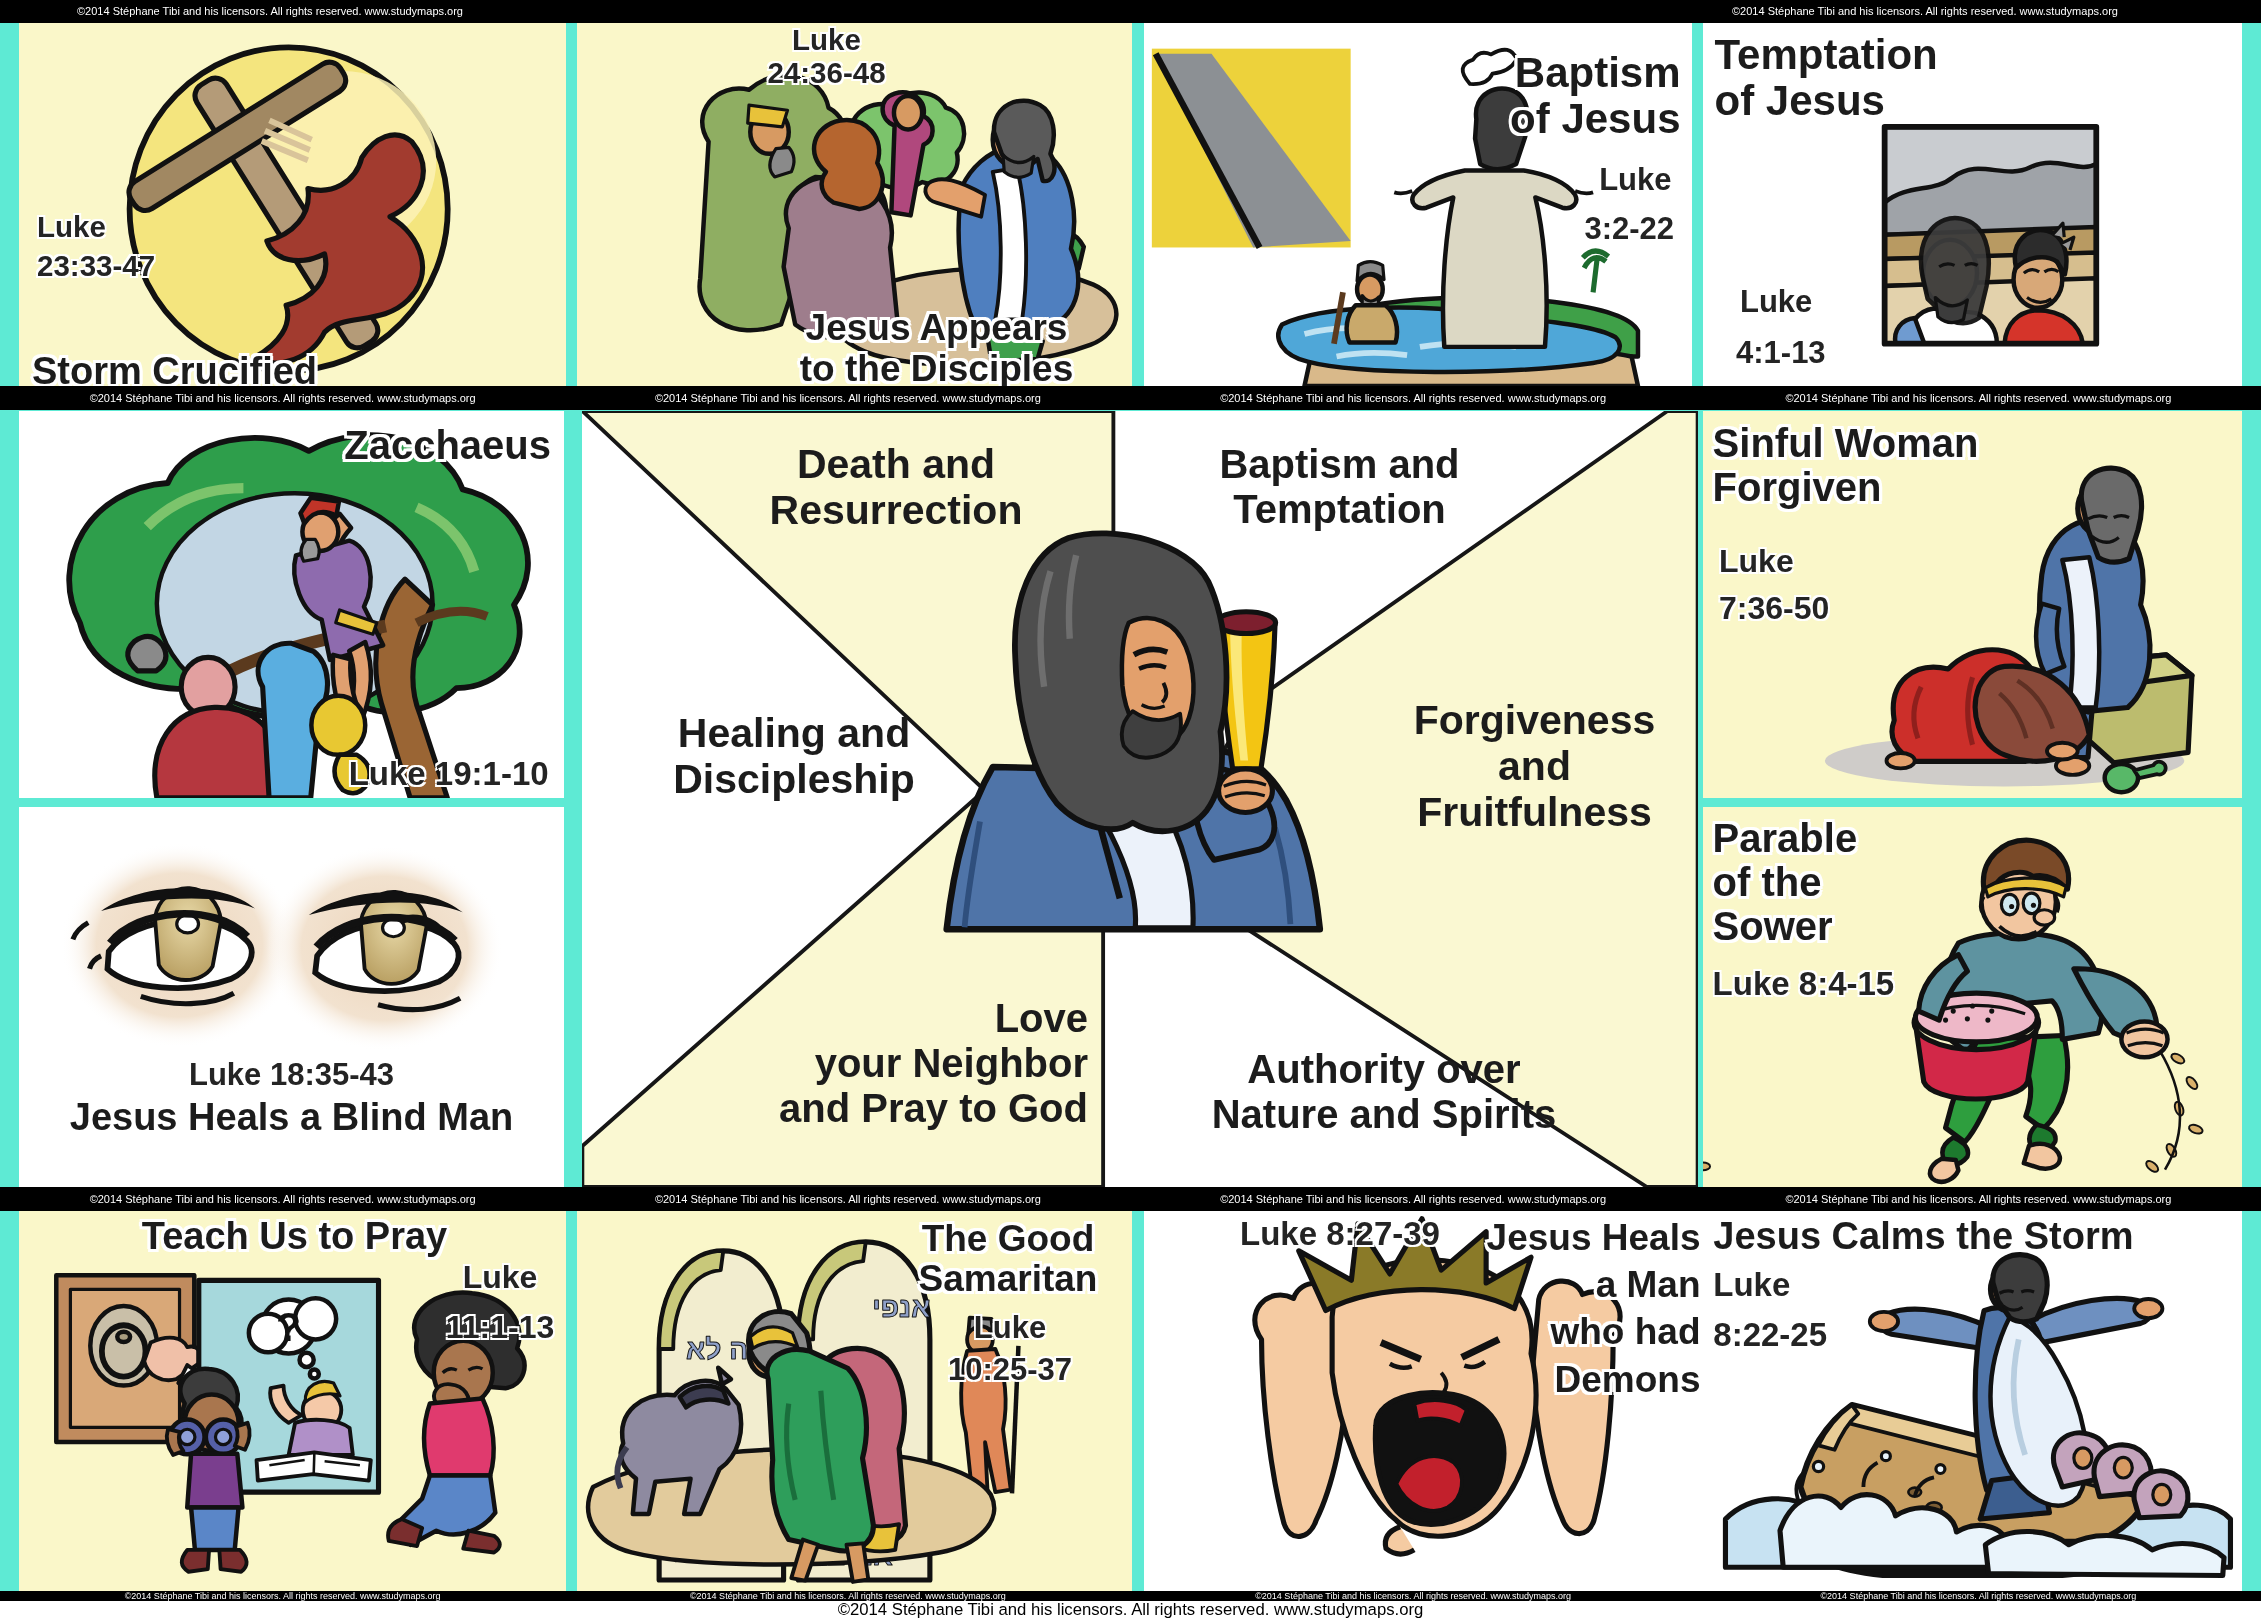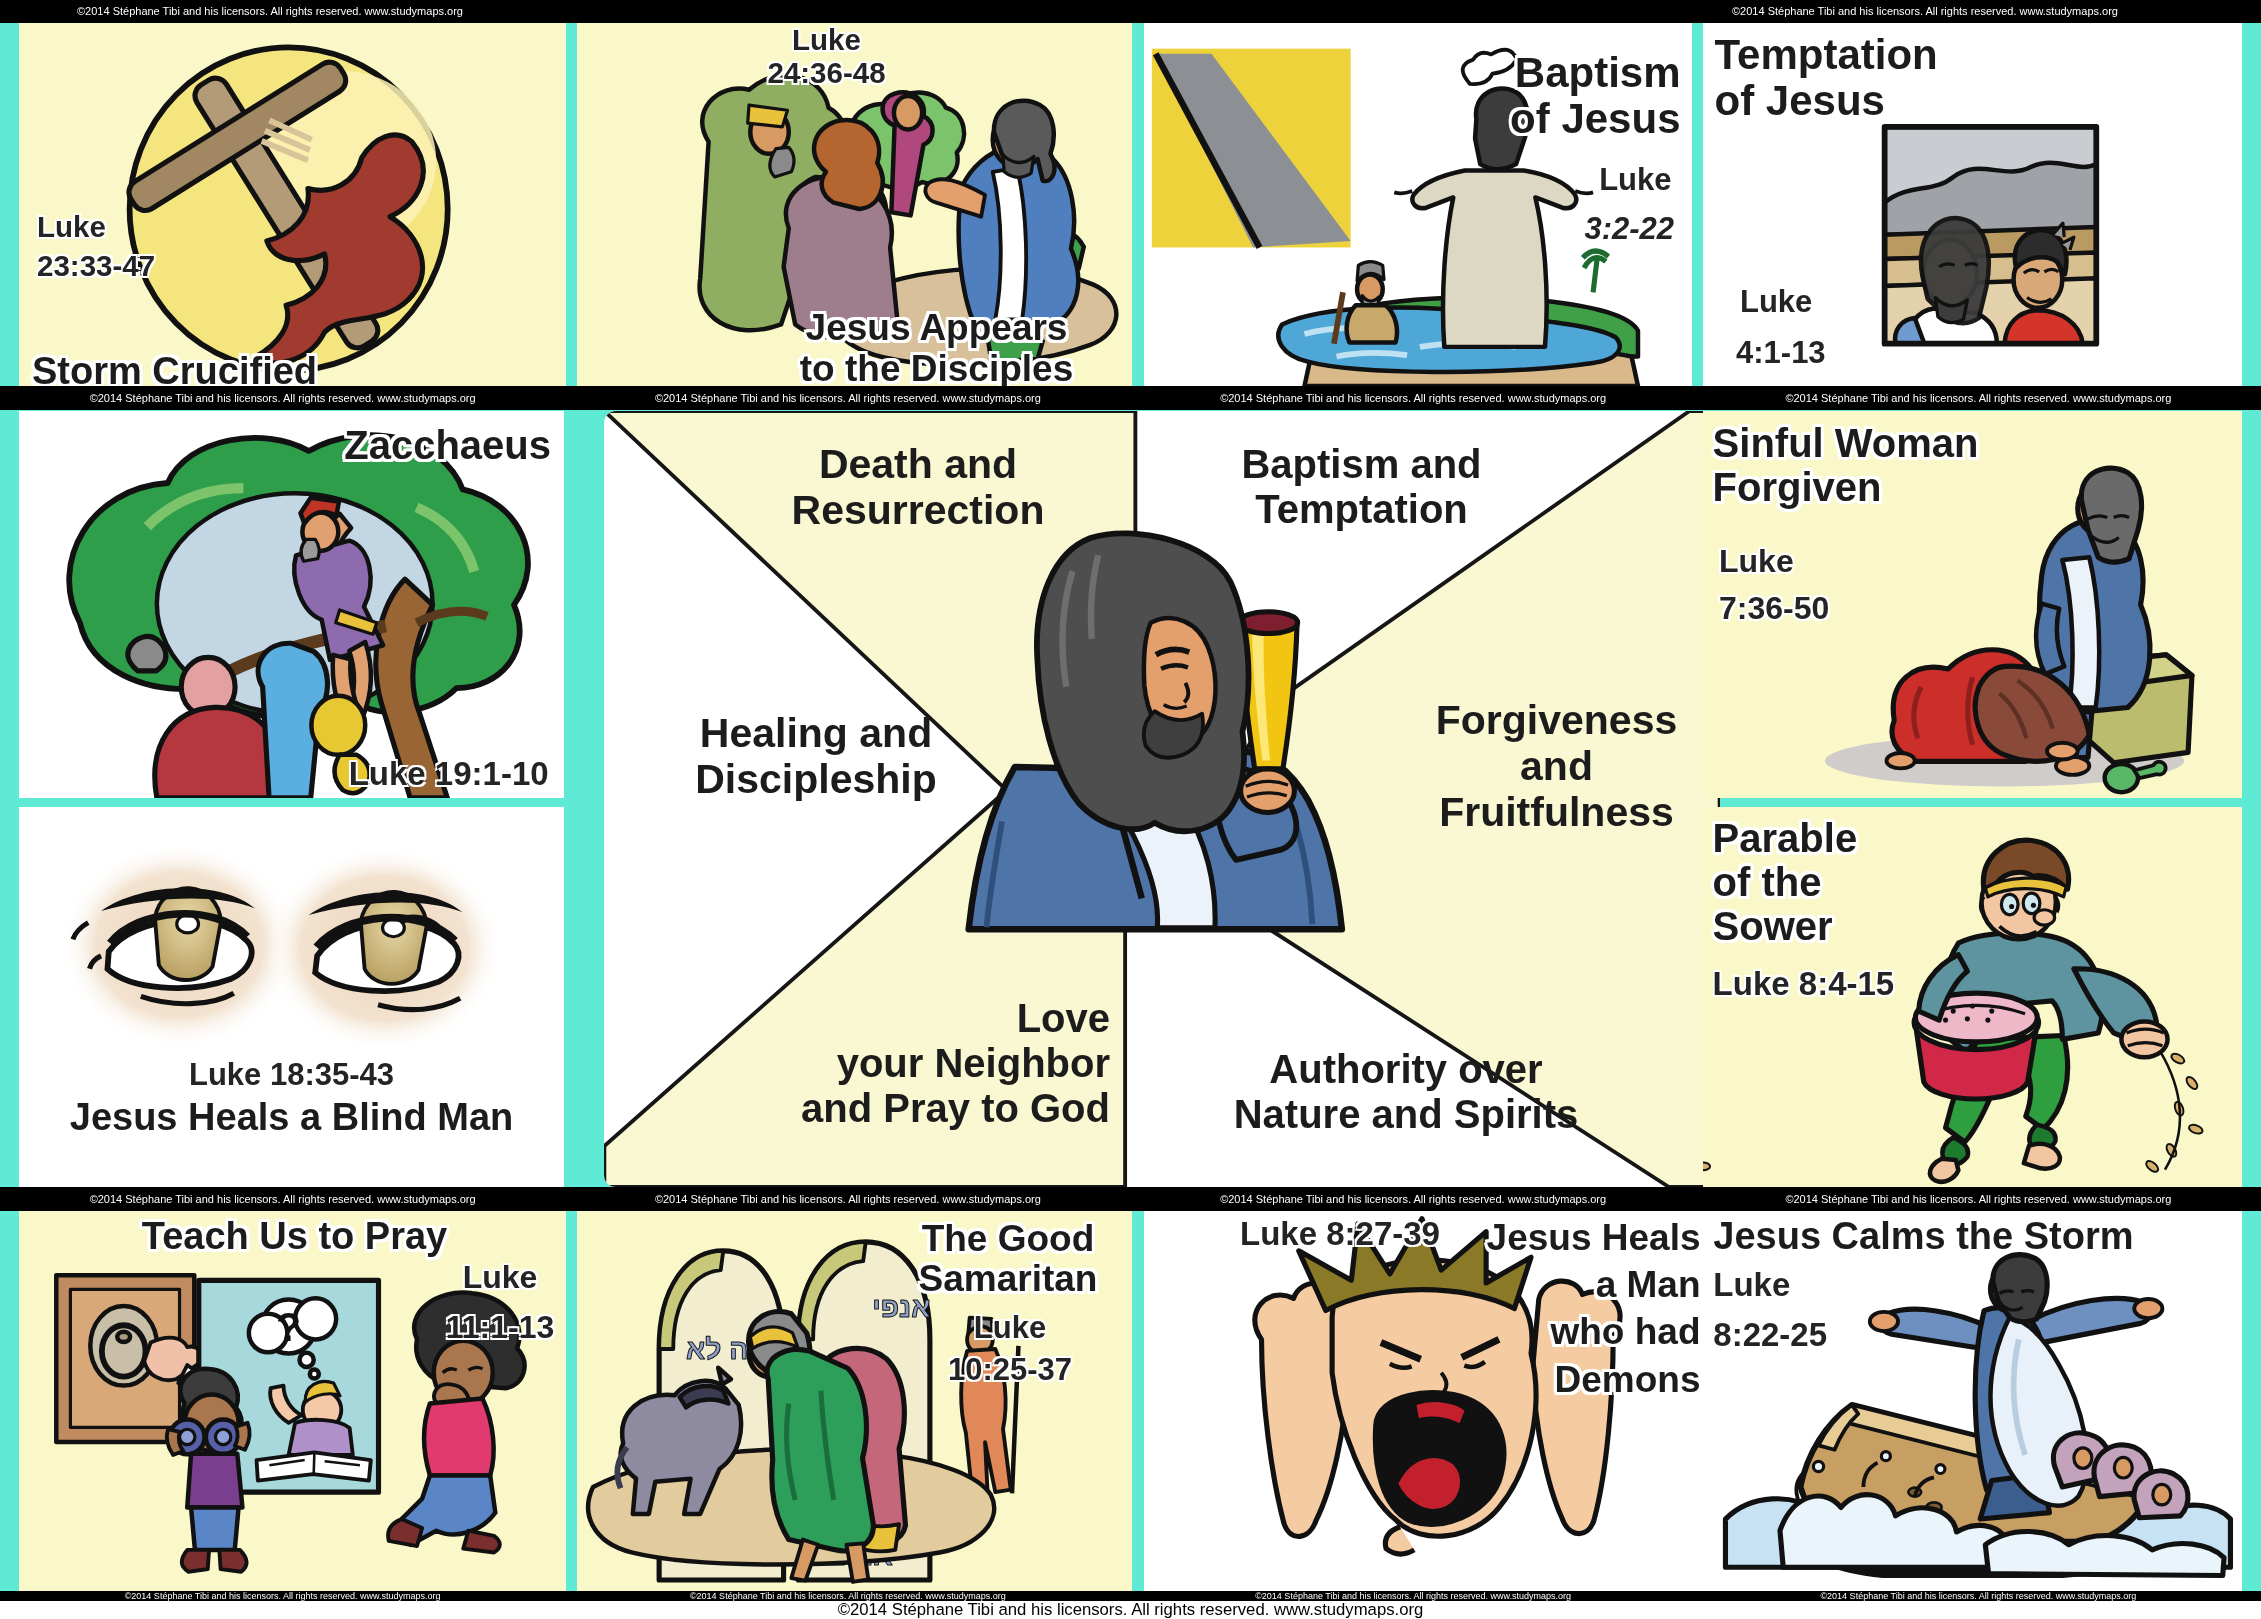--- a/index.html
+++ b/index.html
@@ -138,21 +138,21 @@
           <path d="M500,230 C460,238 432,252 420,268 C414,280 424,292 440,288 L482,272 C470,330 462,420 468,505 L625,505 C632,420 624,330 610,272 L652,288 C668,292 678,280 672,268 C660,250 630,236 592,230 Z" fill="#dcd8c4"></path>
           <path d="M418,262 q-16,6 -28,2 M672,262 q16,6 28,2" stroke="#111" stroke-width="6" fill="none"></path>
         </g>
       </g>
     </svg>
     <div class="abs ttl t66 rgt" style="right:11.5px;top:27px;width:359px;">
       <span style="display:block">Baptism</span>
       <span style="display:block">of Jesus</span>
     </div>
     <div class="abs ref t48 rgt" style="right:20.5px;top:140px;width:192px;">Luke</div>
-    <div class="abs ref t48 rgt" style="right:18px;top:189px;width:192px;font-style:italic;">3:2-22</div>
+    <div class="abs ref t48 rgt" style="right:18px;top:189px;width:192px;">3:2-22</div>
   </div>
 
   <div class="panel white" style="left:1703px;top:23px;width:539px;height:363px;">
     <svg viewBox="0 0 840 566" width="539" height="363">
       <g stroke="#111" stroke-width="7" stroke-linejoin="round">
         <rect x="283" y="162" width="330" height="338" fill="#c9ccd0"></rect>
         <path d="M283,280 C320,250 360,265 390,240 C430,210 470,245 510,225 C550,205 585,235 613,220 L613,330 L283,330 Z" fill="#9fa3a8"></path>
         <path d="M283,330 L613,318 L613,360 L283,368 Z" fill="#b89a62"></path>
         <path d="M283,368 L613,358 L613,400 L283,410 Z" fill="#d6be8e"></path>
         <path d="M283,410 L613,398 L613,500 L283,500 Z" fill="#e3d2ac"></path>
@@ -246,21 +246,21 @@
         <ellipse cx="584" cy="188" rx="17" ry="14" fill="#ffffff" stroke="#111" stroke-width="5"></ellipse>
         <path d="M464,218 C508,164 628,154 680,208 M595,176 q40,-10 66,20" stroke="#111" stroke-width="12" fill="none"></path>
         <path d="M452,168 C515,124 636,118 692,164 C635,140 530,146 452,168 Z" fill="#111"></path>
         <path d="M560,308 C610,322 655,316 688,298" stroke="#111" stroke-width="8" fill="none"></path>
       </g>
     </svg>
     <div class="abs ref t48 ctr" style="left:0;right:0;top:251px;">Luke 18:35-43</div>
     <div class="abs ttl t60 ctr" style="left:0;right:0;top:290px;">Jesus Heals a Blind Man</div>
   </div>
 
-  <div class="panel white" style="left:604px;top:411px;width:1116px;height:776px;border-radius:12px;">
+  <div class="panel white" style="left:582px;top:411px;width:1116px;height:776px;">
     <svg viewBox="0 0 1739 1210" width="1116" height="776">
       <g stroke="#161616" stroke-width="6" stroke-linejoin="round">
         <path d="M0,0 L828,0 L828,575 L700,660 Z" fill="#faf8d2"></path>
         <path d="M1692,0 L1739,0 L1739,1210 L1660,1210 L885,710 L1050,450 Z" fill="#faf8d2"></path>
         <path d="M0,1146 L640,580 L812,795 L812,1210 L0,1210 Z" fill="#faf8d2"></path>
       </g>
       <g stroke="#111" stroke-linejoin="round">
         <path d="M640,555 C605,615 580,700 568,808 L1150,808 C1142,730 1125,658 1098,608 C1060,542 1008,518 958,538 L855,560 Z" fill="#4f74a8" stroke-width="10"></path>
         <path d="M620,640 C610,700 600,755 596,805 M1080,650 q20,70 24,150" stroke="#2f4f7d" stroke-width="9" fill="none"></path>
         <path d="M705,552 C748,560 795,602 825,662 C855,722 865,772 862,806 L952,806 C955,740 938,668 902,614 C870,568 822,542 778,538 Z" fill="#ecf2fa" stroke-width="8"></path>

